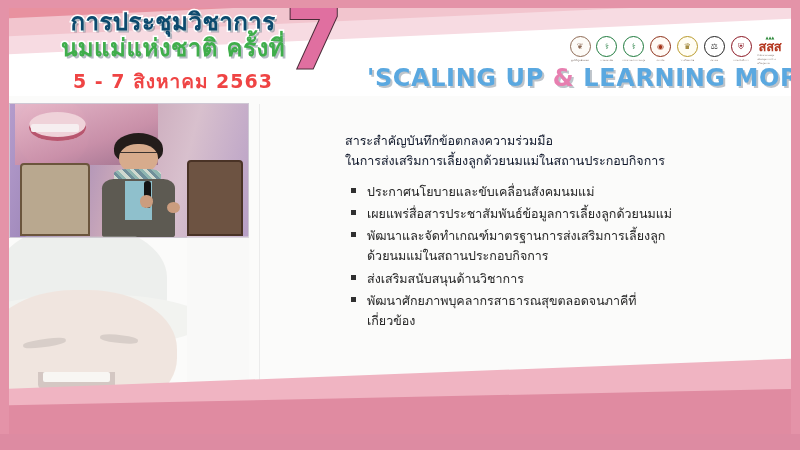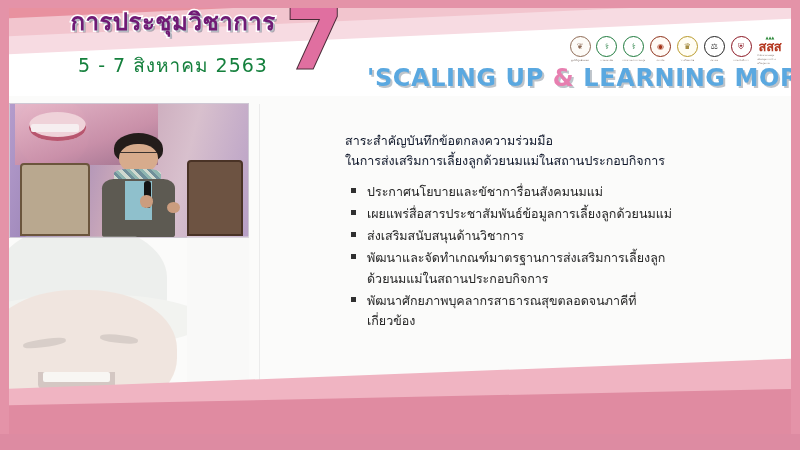--- a/index.html
+++ b/index.html
@@ -13,27 +13,27 @@
   
   .header{position:absolute;left:0;top:0;width:782px;height:88px;overflow:hidden;background:#ffffff;}
   .band-a{position:absolute;left:-40px;top:-24px;width:900px;height:58px;background:#e8919f;
           transform:rotate(-2.6deg);transform-origin:0 0;}
   .band-b{position:absolute;left:-40px;top:12px;width:900px;height:26px;background:#f2c5ce;
           transform:rotate(-2.6deg);transform-origin:0 0;}
   .band-c{position:absolute;left:-40px;top:30px;width:900px;height:18px;background:#f7dbe2;
           transform:rotate(-2.6deg);transform-origin:0 0;}
 
   .title-wrap{position:absolute;left:14px;top:2px;width:300px;text-align:center;line-height:1;}
-  .t-line1{font-size:24px;font-weight:bold;color:#701a75;letter-spacing:.5px;
+  .t-line1{font-size:24px;font-weight:bold;color:#0c4a6e;letter-spacing:.5px;
            -webkit-text-stroke:3px #ffffff;paint-order:stroke fill;
            text-shadow:2px 2px 0 rgba(40,60,80,.35);}
   .t-line2{font-size:24px;font-weight:bold;color:#3fae4b;letter-spacing:.5px;margin-top:2px;
            -webkit-text-stroke:3px #ffffff;paint-order:stroke fill;
            text-shadow:2px 2px 0 rgba(40,60,80,.35);}
-  .t-date{font-size:19px;font-weight:normal;color:#15803d;margin-top:22px;letter-spacing:1px;
+  .t-date{font-size:19px;font-weight:bold;color:#ef4444;margin-top:12px;letter-spacing:1px;
           -webkit-text-stroke:3px #ffffff;paint-order:stroke fill;}
 
   .bignum{position:absolute;left:276px;top:-10px;font-size:84px;font-weight:bold;color:#e06fa0;
           -webkit-text-stroke:2px #4a2b38;paint-order:stroke fill;line-height:1;}
 
   .logos{position:absolute;left:560px;top:26px;width:214px;height:30px;display:flex;
          align-items:center;justify-content:space-between;}
   .logo{width:22px;height:26px;display:flex;flex-direction:column;align-items:center;justify-content:flex-start;}
   .lg-badge{width:19px;height:19px;border-radius:50%;border:1.6px solid #444;
             display:flex;align-items:center;justify-content:center;font-size:8px;color:#444;line-height:1;}
@@ -118,20 +118,21 @@
 <div id="slide">
   <div class="page">
 
     <div class="header">
       <div class="band-a"></div>
       <div class="band-b"></div>
       <div class="band-c"></div>
 
       <div class="title-wrap">
         <div class="t-line1">การประชุมวิชาการ</div>
+        <div class="t-line2">นมแม่แห่งชาติ ครั้งที่</div>
         <div class="t-date">5 - 7 สิงหาคม 2563</div>
       </div>
 
       <div class="bignum">7</div>
 
       <div class="logos">
         <div class="logo lg1">
           <div class="lg-badge">❦</div>
           <div class="lg-cap">มูลนิธิศูนย์นมแม่</div>
         </div>
@@ -204,34 +205,34 @@
     </div>
 
     <div class="vdivider"></div>
 
     <div class="content">
       <div class="heading">สาระสำคัญบันทึกข้อตกลงความร่วมมือ
 ในการส่งเสริมการเลี้ยงลูกด้วยนมแม่ในสถานประกอบกิจการ</div>
       <ul class="bullets">
         <li>
             <span class="sq"></span>
-            <span class="txt">ประกาศนโยบายและขัชาการื่อนสังคมนมแม่</span>
+            <span class="txt">ประกาศนโยบายและขับเคลื่อนสังคมนมแม่</span>
           </li>
         <li>
             <span class="sq"></span>
             <span class="txt">เผยแพร่สื่อสารประชาสัมพันธ์ข้อมูลการเลี้ยงลูกด้วยนมแม่</span>
-          </li>
-        <li>
-            <span class="sq"></span>
-            <span class="txt">ส่งเสริมสนับสนุนด้านวิชาการ</span>
           </li>
         <li>
             <span class="sq"></span>
             <span class="txt">พัฒนาและจัดทำเกณฑ์มาตรฐานการส่งเสริมการเลี้ยงลูก
 ด้วยนมแม่ในสถานประกอบกิจการ</span>
+          </li>
+        <li>
+            <span class="sq"></span>
+            <span class="txt">ส่งเสริมสนับสนุนด้านวิชาการ</span>
           </li>
         <li>
             <span class="sq"></span>
             <span class="txt">พัฒนาศักยภาพบุคลากรสาธารณสุขตลอดจนภาคีที่
 เกี่ยวข้อง</span>
           </li>
       </ul>
     </div>
 
     <div class="wedge-lite"></div>

